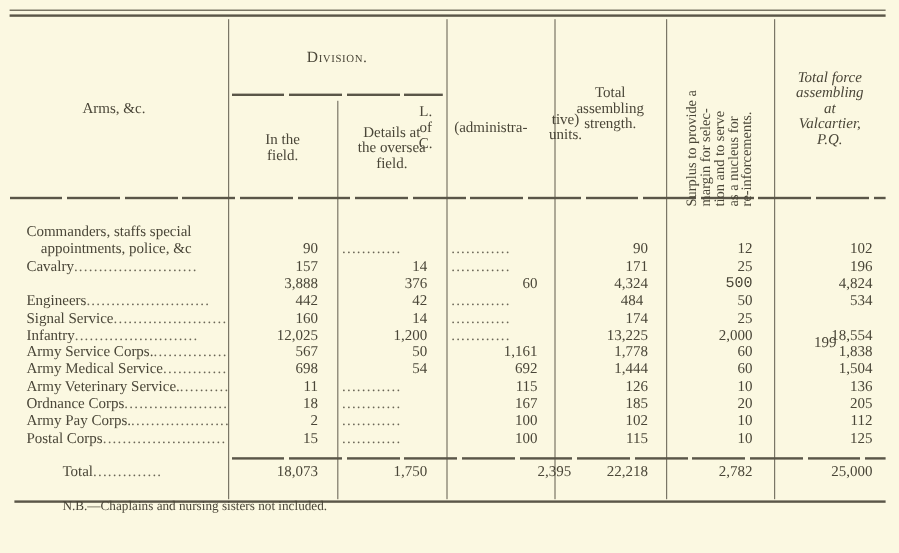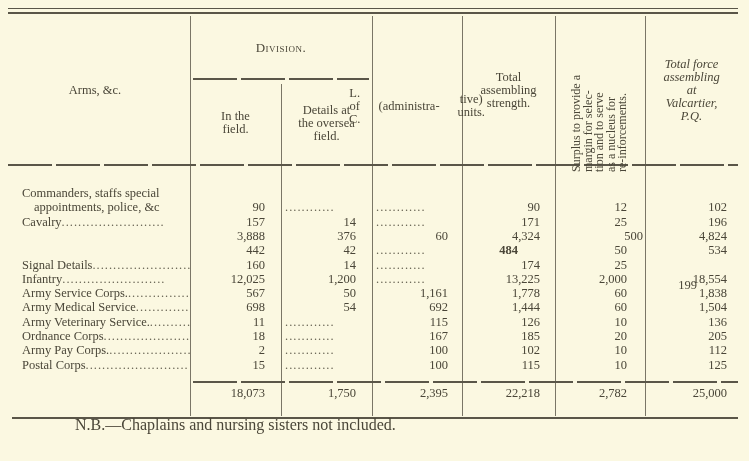--- a/index.html
+++ b/index.html
@@ -17,21 +17,21 @@
   .div-title { font-variant:small-caps; letter-spacing:0.5px; font-size:13px; }
   .vert {
     position:absolute; font-size:12px; line-height:11.5px;
     transform:rotate(-90deg); transform-origin:center center; text-align:left; white-space:nowrap;
   }
   .row { position:absolute; left:0; width:749px; height:14.3px; font-size:12.5px; line-height:14px; }
   .cell { position:absolute; top:0; white-space:nowrap; }
   .label { left:22px; width:168px; overflow:hidden; }
   .num { text-align:right; }
   .dots { letter-spacing:1px; color:#6a6656; overflow:hidden; }
-  .note { position:absolute; left:52px; top:416px; font-size:16px;margin-left:23px; }
+  .note { position:absolute; left:52px; top:416px; font-size:11px; }
 </style>
 </head>
 <body>
 
 <div class="rule" style="left:8px;top:8px;width:730px;height:1px;"></div>
 <div class="rule" style="left:8px;top:12px;width:730px;height:2px;"></div>
 
 <div class="vline" style="left:190px;top:16px;height:400px;"></div>
 <div class="vline" style="left:281px;top:84px;height:332px;"></div>
 <div class="vline" style="left:372px;top:16px;height:400px;"></div>
@@ -102,33 +102,34 @@
       <span class="cell dots" style="left: 376px; width: 84px;">............</span>
       <span class="cell num" style="left: 466px; width: 74px;">171</span>
       <span class="cell num" style="left: 559px; width: 68px;">25</span>
       <span class="cell num" style="left: 649px; width: 78px;">196</span>
     </div>
     <div class="row" style="top: 228.9px;">
       <span class="cell num" style="left: 194px; width: 71px;">3,888</span>
       <span class="cell num" style="left: 285px; width: 71px;">376</span>
       <span class="cell num" style="left: 376px; width: 72px;">60</span>
       <span class="cell num" style="left: 466px; width: 74px;">4,324</span>
-      <span class="cell num" style="left: 575px; width: 68px;">500</span>
+      <span class="cell num" style="left: 559px; width: 68px; font-family: Liberation Mono, monospace;">500</span>
       <span class="cell num" style="left: 649px; width: 78px;">4,824</span>
     </div>
     <div class="row" style="top: 243.2px;">
+      <span class="cell label"><span>Engineers</span><span class="dots">.........................</span></span>
       <span class="cell num" style="left: 194px; width: 71px;">442</span>
       <span class="cell num" style="left: 285px; width: 71px;">42</span>
       <span class="cell dots" style="left: 376px; width: 84px;">............</span>
-      <span class="cell num" style="left: 444px; width: 74px; font-weight: bold;">484</span>
+      <span class="cell num" style="left: 462px; width: 74px;">484</span>
       <span class="cell num" style="left: 559px; width: 68px;">50</span>
       <span class="cell num" style="left: 649px; width: 78px;">534</span>
     </div>
     <div class="row" style="top: 257.5px;">
-      <span class="cell label"><span>Signal Details</span><span class="dots">.........................</span></span>
+      <span class="cell label"><span>Signal Service</span><span class="dots">.........................</span></span>
       <span class="cell num" style="left: 194px; width: 71px;">160</span>
       <span class="cell num" style="left: 285px; width: 71px;">14</span>
       <span class="cell dots" style="left: 376px; width: 84px;">............</span>
       <span class="cell num" style="left: 466px; width: 74px;">174</span>
       <span class="cell num" style="left: 559px; width: 68px;">25</span>
       <span class="cell num" style="left: 619px; width: 78px; margin-top: 20px;">199</span>
     </div>
     <div class="row" style="top: 271.8px;">
       <span class="cell label"><span>Infantry</span><span class="dots">.........................</span></span>
       <span class="cell num" style="left: 194px; width: 71px;">12,025</span>
@@ -190,23 +191,24 @@
       <span class="cell num" style="left: 376px; width: 72px;">100</span>
       <span class="cell num" style="left: 466px; width: 74px;">115</span>
       <span class="cell num" style="left: 559px; width: 68px;">10</span>
       <span class="cell num" style="left: 649px; width: 78px;">125</span>
     </div>
   </div>
 
 <div class="hdash" style="left:193px;top:381px;width:545px;"></div>
 
 <div class="row" style="top:386px;">
+  <span class="cell" style="left:52px;width:136px;overflow:hidden;"><span>Total</span><span class="dots">..............</span></span>
   <span class="cell num" style="left:190px;width:75px;">18,073</span>
   <span class="cell num" style="left:281px;width:75px;">1,750</span>
-  <span class="cell num" style="left:372px;width:76px;">2,395</span>
+  <span class="cell num" style="left:372px;width:76px;padding-left:28px;">2,395</span>
   <span class="cell num" style="left:462px;width:78px;">22,218</span>
   <span class="cell num" style="left:555px;width:72px;">2,782</span>
   <span class="cell num" style="left:645px;width:82px;">25,000</span>
 </div>
 
 <div class="rule" style="left:12px;top:417px;width:726px;height:2px;"></div>
 
 <div class="note">N.B.—Chaplains and nursing sisters not included.</div>
 
 </body></html>

